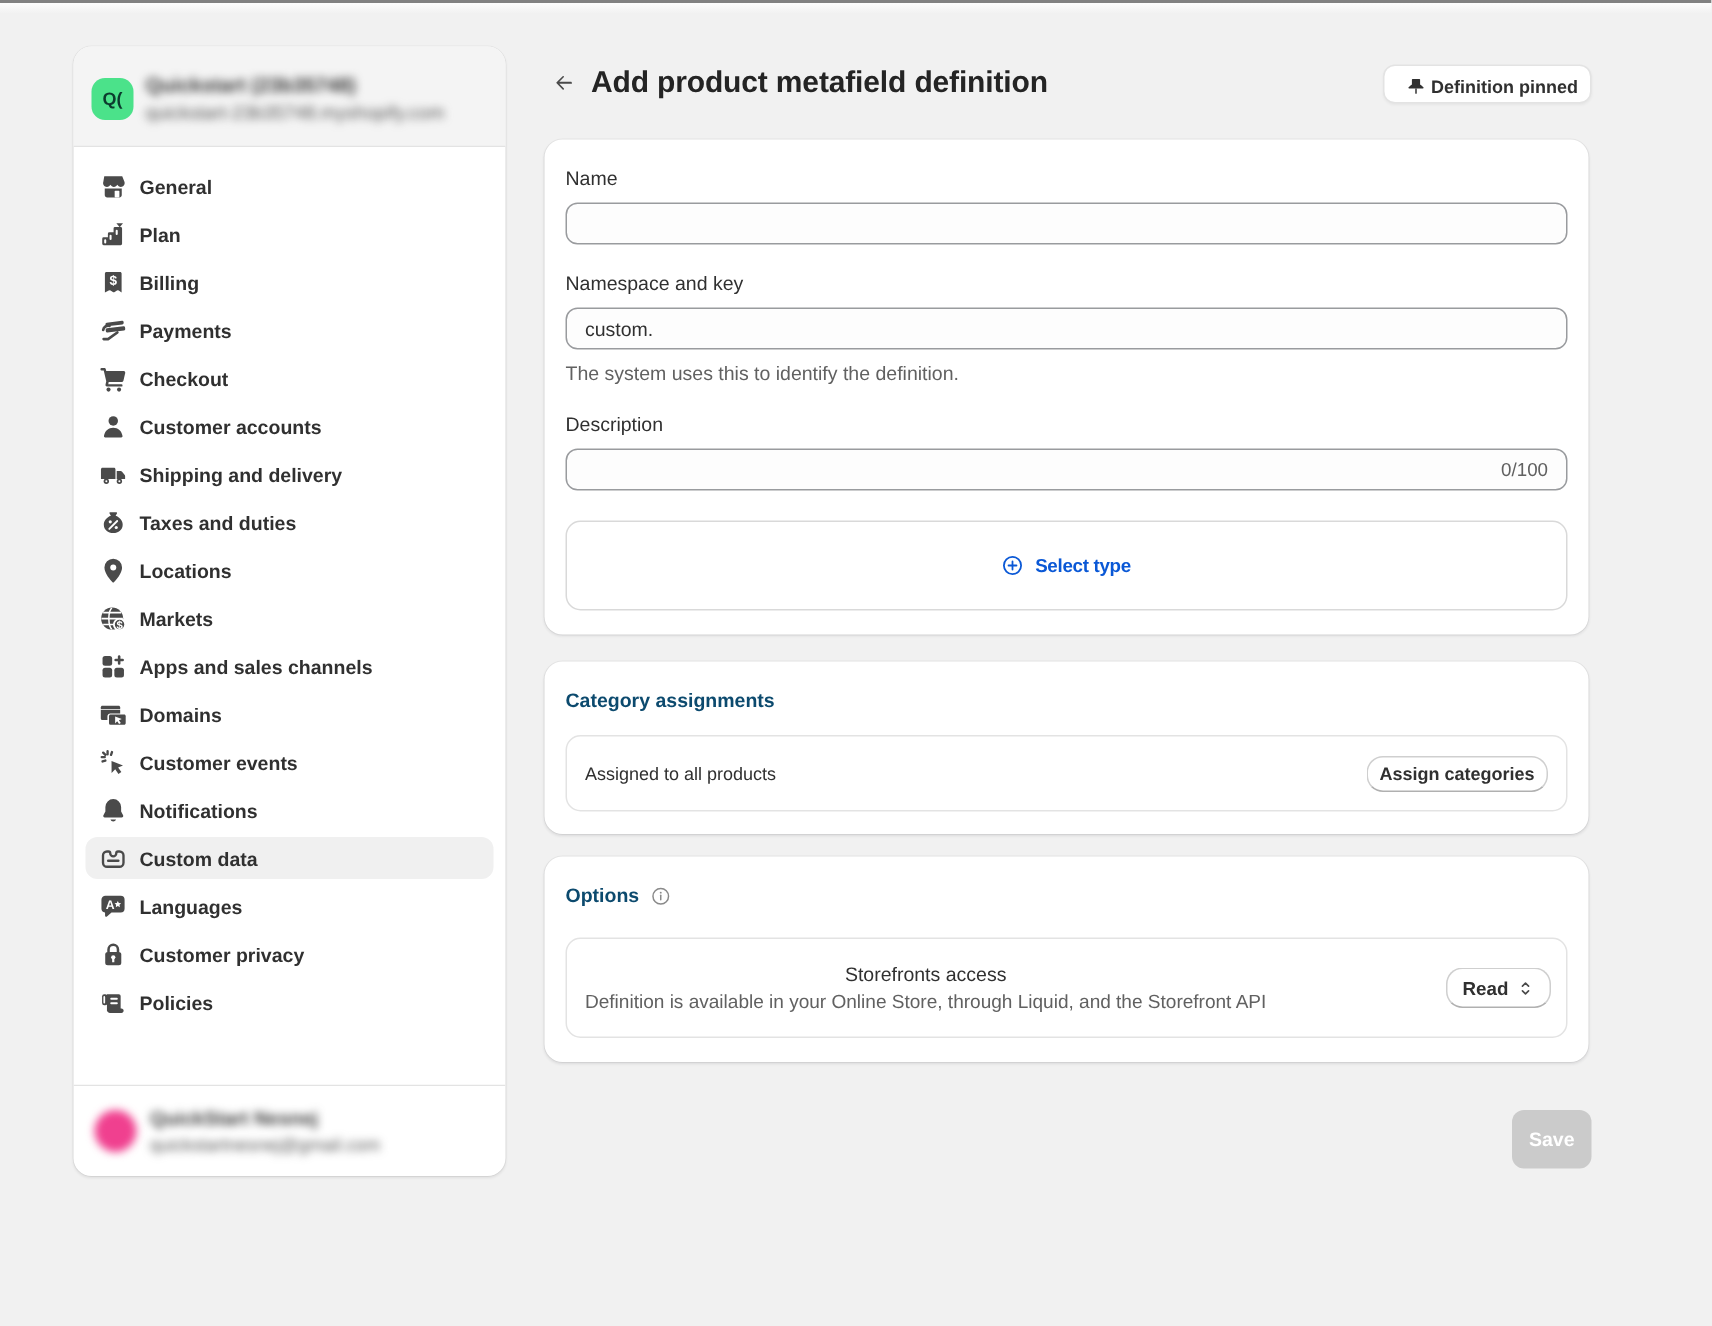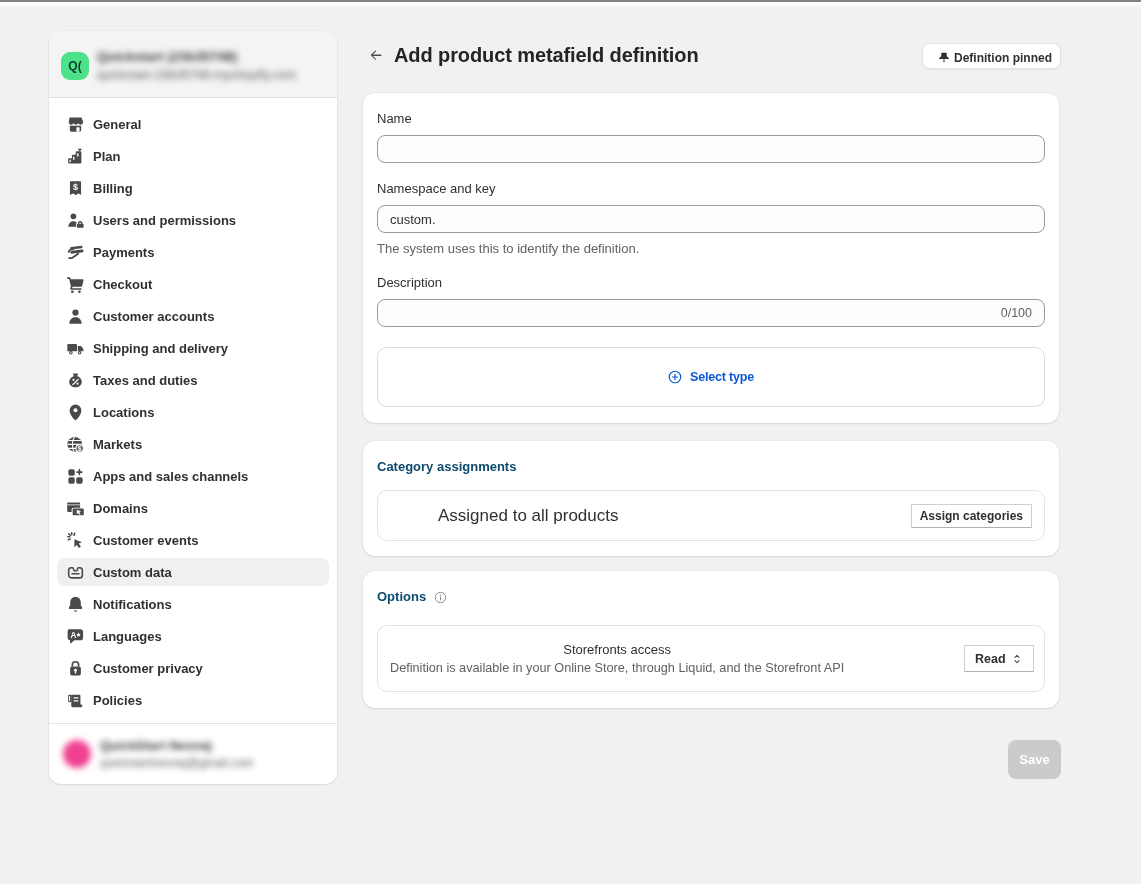--- a/index.html
+++ b/index.html
@@ -53,23 +53,23 @@
   .cnt { margin-left:auto; color:#616161; font-size:12.5px; }
   .selecttype { margin-top:20px; height:60px; border:1px solid #d9d9d9; border-radius:10px;
     display:flex; align-items:center; justify-content:center; color:#0a58d6; font-size:12.5px; font-weight:700; letter-spacing:-.2px; }
   .selecttype svg { width:14px; height:14px; margin-right:8px; }
 
   .card-h { font-size:13px; font-weight:700; color:#0c4a6e; line-height:20px; display:flex; align-items:center; }
   .card-h svg { width:13px; height:13px; margin-left:8px; }
   .innerbox { border:1px solid #e3e3e3; border-radius:10px; display:flex; align-items:center; padding:0 12px; }
   .c2 .innerbox { margin-top:13px; height:51px; }
   .c3 .innerbox { margin-top:18px; height:67px; padding:0 10px 0 12px;gap:44px; }
-  .rowtext { font-size:17px; color:#303030;margin-left:48px; }
+  .rowtext { font-size:12px; color:#303030; }
   .spacer { flex:1; }
-  .btn { background:#fff; border:1px solid #cfcfcf; border-bottom-color:#b0b0b0; border-radius:1px;
+  .btn { background:#fff; border:1px solid #cfcfcf; border-bottom-color:#b0b0b0; border-radius:11px;
     font-size:12.5px; font-weight:600; color:#303030; display:flex; align-items:center; justify-content:center; }
   .assignbtn { height:24px; padding:0 8px; font-size:12px; }
   .readbtn { height:27px; width:70px; padding:0 10px; justify-content:space-between; }
   .readbtn svg { width:12px; height:12px; }
   .sf-title { font-size:13px; color:#303030; line-height:20px; }
   .sf-desc { font-size:12.7px; color:#616161; line-height:17px; }
   .save { position:absolute; top:740px; left:1008px; width:53px; height:39px; background:#cbcbcb;
     border-radius:8px; color:#fff; font-size:13px; font-weight:700; display:flex; align-items:center;
     justify-content:center; }
 </style>
@@ -95,25 +95,20 @@
     <div class="item"><svg viewBox="0 0 20 20" fill="#4a4a4a">
           <path d="M3 15.7v-3.2a.9.9 0 0 1 .9-.9h2.7V9.3a.9.9 0 0 1 .9-.9h2.7V6a.9.9 0 0 1 .9-.9h3.6a.9.9 0 0 1 .9.9v9.7a.9.9 0 0 1-.9.9H3.9a.9.9 0 0 1-.9-.9z"></path>
           <path d="M12 2.7h4.2l-2.1 2.5z"></path>
           <path d="M4.9 13.5v1.4M8.3 10.6v2.1M12.2 7.4v2.1" stroke="#fff" stroke-width="1.3" stroke-linecap="round"></path>
         </svg>Plan</div>
     <div class="item"><svg viewBox="0 0 20 20" fill="#4a4a4a">
           <path d="M5.7 3.1h8.6c.6 0 1 .45 1 1v12.1l-1.79-1.28a1 1 0 0 0-1.16 0L10.9 15.9a1 1 0 0 1-1.16 0L8.3 14.92a1 1 0 0 0-1.16 0L4.7 16.2V4.1c0-.55.45-1 1-1z"></path>
           <text x="10" y="11.6" font-size="8.6" font-weight="bold" fill="#fff" text-anchor="middle" font-family="Liberation Sans">$</text>
         </svg>Billing</div>
     <div class="item"><svg viewBox="0 0 20 20" fill="#4a4a4a">
-          <circle cx="8" cy="6" r="2.7"></circle>
-          <path d="M3.1 15.4c.5-3 2.5-4.8 4.9-4.8 1.2 0 2.3.45 3.2 1.25a3.1 3.1 0 0 0-.7 2v2.15H4a.9.9 0 0 1-.9-.6z"></path>
-          <path d="M12.3 13.2v-.5a2.2 2.2 0 0 1 4.4 0v.5h.1c.5 0 .9.4.9.9v2c0 .5-.4.9-.9.9h-4.6a.9.9 0 0 1-.9-.9v-2c0-.5.4-.9.9-.9h.1zm1.3 0h1.8v-.5a.9.9 0 1 0-1.8 0v.5z"></path>
-        </svg>Users and permissions</div>
-    <div class="item"><svg viewBox="0 0 20 20" fill="#4a4a4a">
           <g transform="rotate(-7 10 10)">
             <rect x="5.6" y="4.4" width="11.6" height="2.3" rx=".9"></rect>
             <rect x="5.3" y="7.9" width="12.4" height="2.8" rx=".9"></rect>
           </g>
           <path d="M7.6 6.9C5.5 6.4 3.9 7.8 3.6 9.5" fill="none" stroke="#4a4a4a" stroke-width="1.7" stroke-linecap="round"></path>
           <path d="M12.6 11.1l-5.9 4.2H3.9" fill="none" stroke="#4a4a4a" stroke-width="1.7" stroke-linecap="round" stroke-linejoin="round"></path>
         </svg>Payments</div>
     <div class="item"><svg viewBox="0 0 20 20" fill="#4a4a4a">
           <path d="M2.6 3.2h1.9c.35 0 .65.24.73.58l.32 1.32h11.1c.63 0 1.1.59.95 1.2l-1.15 4.9a1.2 1.2 0 0 1-1.17.93H7.1l-.25 1.35h8.3a.75.75 0 0 1 0 1.5H6a.95.95 0 0 1-.93-1.13l.48-2.33-1.6-6.82H2.6a.75.75 0 0 1 0-1.5z"></path>
           <circle cx="7" cy="16.9" r="1.3"></circle>
@@ -157,28 +152,28 @@
     <div class="item"><svg viewBox="0 0 20 20" fill="#4a4a4a">
           <path d="M3.1 4.3h10.3c.55 0 1 .45 1 1v1H2.1v-1c0-.55.45-1 1-1z"></path>
           <path d="M2.1 6.9h12.3v2.3H8.2c-1 0-1.9.8-1.9 1.9v2.3H3.1a1 1 0 0 1-1-1V6.9z"></path>
           <path d="M8.3 9.9h8.6c.55 0 1 .45 1 1v4.5c0 .55-.45 1-1 1H8.3a1 1 0 0 1-1-1v-4.5c0-.55.45-1 1-1z"></path>
           <path d="M11.2 11.1l4.2 1.6-1.8.75 1.2 1.75-1.1.75-1.2-1.75-1.3 1.35z" fill="#fff"></path>
         </svg>Domains</div>
     <div class="item"><svg viewBox="0 0 20 20" fill="none" stroke="#4a4a4a" stroke-width="1.5" stroke-linecap="round">
           <path d="M6.4 2.7v1.9M2.7 6.4h1.9M3.6 3.6l1.4 1.4M9.2 3.2 8.6 5M3.2 9.2 5 8.6"></path>
           <path d="M8.9 8.9l7.3 2.8-3.1 1.25 2.05 3-1.85 1.25-2.05-3-2.3 2.3z" fill="#4a4a4a" stroke="none"></path>
         </svg>Customer events</div>
+    <div class="item"><svg viewBox="0 0 20 20" fill="#4a4a4a">
+          <path d="M10 2.6a5 5 0 0 1 5 5v2.8l1.25 2.4c.35.66-.13 1.46-.88 1.46H4.63c-.75 0-1.23-.8-.88-1.46L5 10.4V7.6a5 5 0 0 1 5-5z"></path>
+          <path d="M8.2 15.6a1.9 1.9 0 0 0 3.6 0z"></path>
+        </svg>Notifications</div>
     <div class="item active"><svg viewBox="0 0 20 20" fill="none" stroke="#4a4a4a" stroke-width="1.5">
           <path d="M6 5.4h1a1.1 1.1 0 0 1 1.1 1.1v.1a1.9 1.9 0 0 0 3.8 0v-.1A1.1 1.1 0 0 1 13 5.4h1a2.5 2.5 0 0 1 2.5 2.5v4.6a2.6 2.6 0 0 1-2.6 2.6H6.1a2.6 2.6 0 0 1-2.6-2.6V7.9A2.5 2.5 0 0 1 6 5.4z"></path>
           <path d="M6.8 11.2h6.4" stroke-width="1.6" stroke-linecap="round"></path>
         </svg>Custom data</div>
-    <div class="item"><svg viewBox="0 0 20 20" fill="#4a4a4a">
-          <path d="M10 2.6a5 5 0 0 1 5 5v2.8l1.25 2.4c.35.66-.13 1.46-.88 1.46H4.63c-.75 0-1.23-.8-.88-1.46L5 10.4V7.6a5 5 0 0 1 5-5z"></path>
-          <path d="M8.2 15.6a1.9 1.9 0 0 0 3.6 0z"></path>
-        </svg>Notifications</div>
     <div class="item"><svg viewBox="0 0 20 20" fill="#4a4a4a">
           <path d="M5.3 3h9.4a2.5 2.5 0 0 1 2.5 2.5v5.6a2.5 2.5 0 0 1-2.5 2.5H8.9L6 16.2a.75.75 0 0 1-1.2-.6v-2h-.1a2.5 2.5 0 0 1-2.2-2.5V5.5A2.5 2.5 0 0 1 5.3 3z"></path>
           <text x="8" y="11.2" font-size="7.8" font-weight="bold" fill="#fff" text-anchor="middle" font-family="Liberation Sans">A</text>
           <path d="M12.9 6.3l.65 1.3 1.45.2-1.05 1 .25 1.45-1.3-.7-1.3.7.25-1.45-1.05-1 1.45-.2z" fill="#fff"></path>
         </svg>Languages</div>
     <div class="item"><svg viewBox="0 0 20 20" fill="#4a4a4a">
           <path d="M7 8.2V6.6a3 3 0 0 1 6 0v1.6" fill="none" stroke="#4a4a4a" stroke-width="1.6"></path>
           <rect x="4.9" y="8.2" width="10.2" height="8.4" rx="1.6"></rect>
           <circle cx="10" cy="11.6" r="1.35" fill="#fff"></circle>
           <path d="M9.3 12.6h1.4v2.1H9.3z" fill="#fff"></path>

